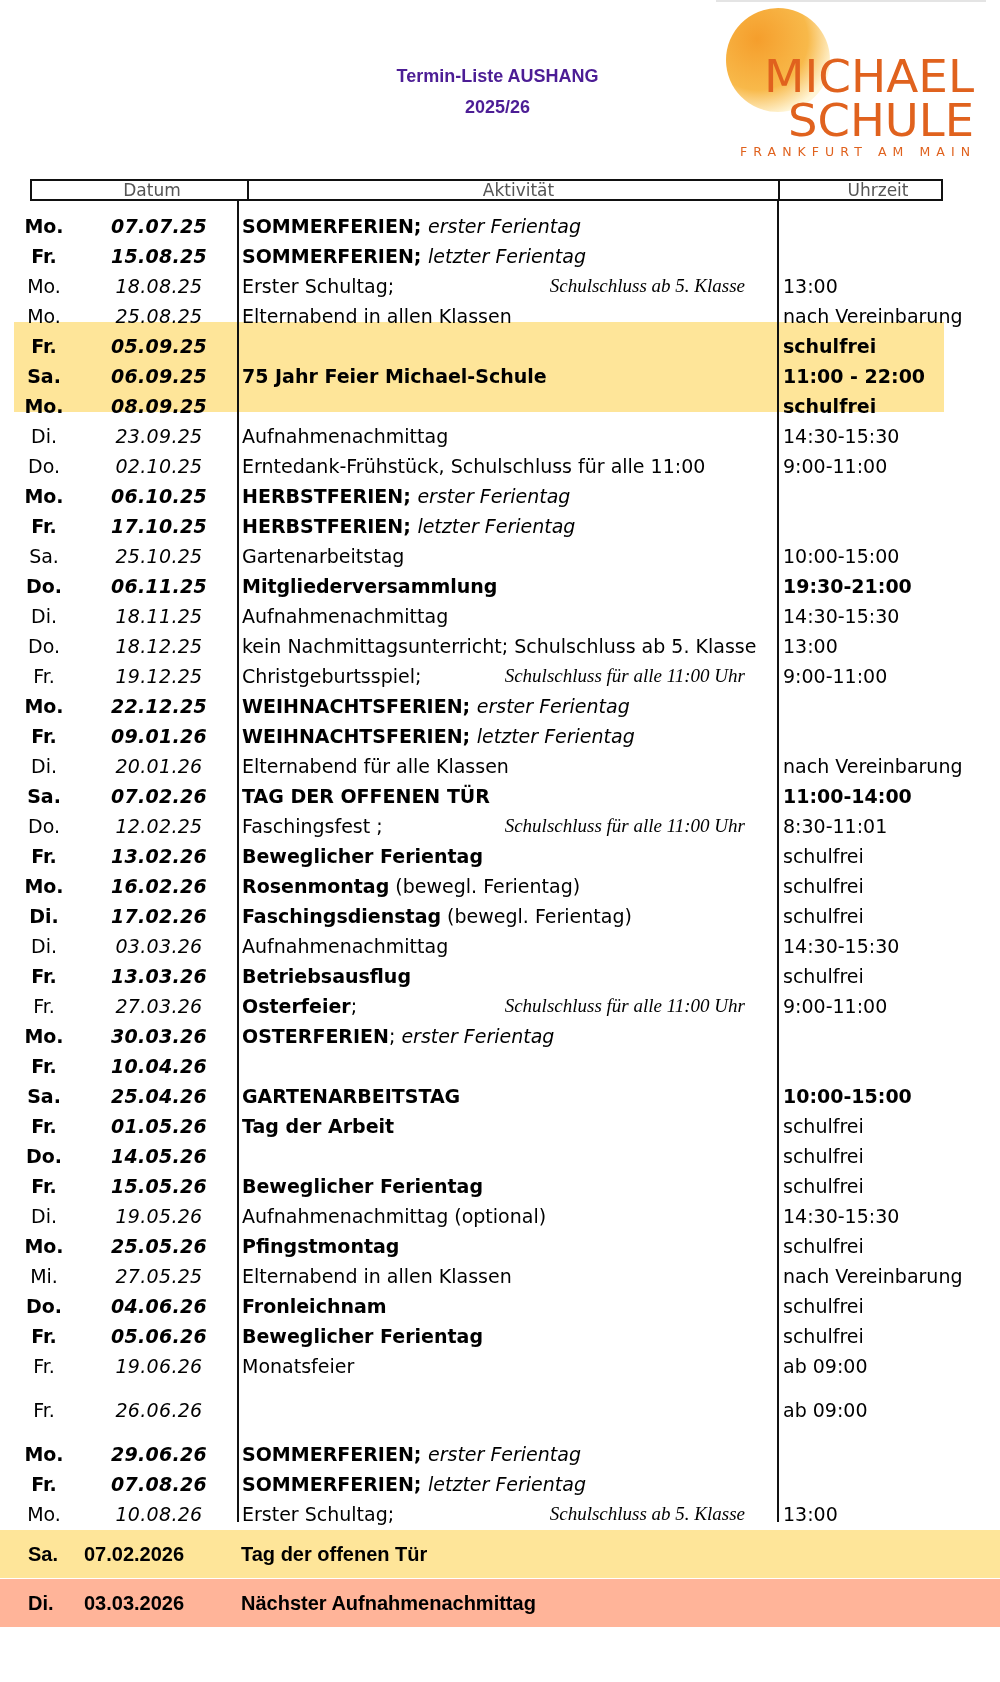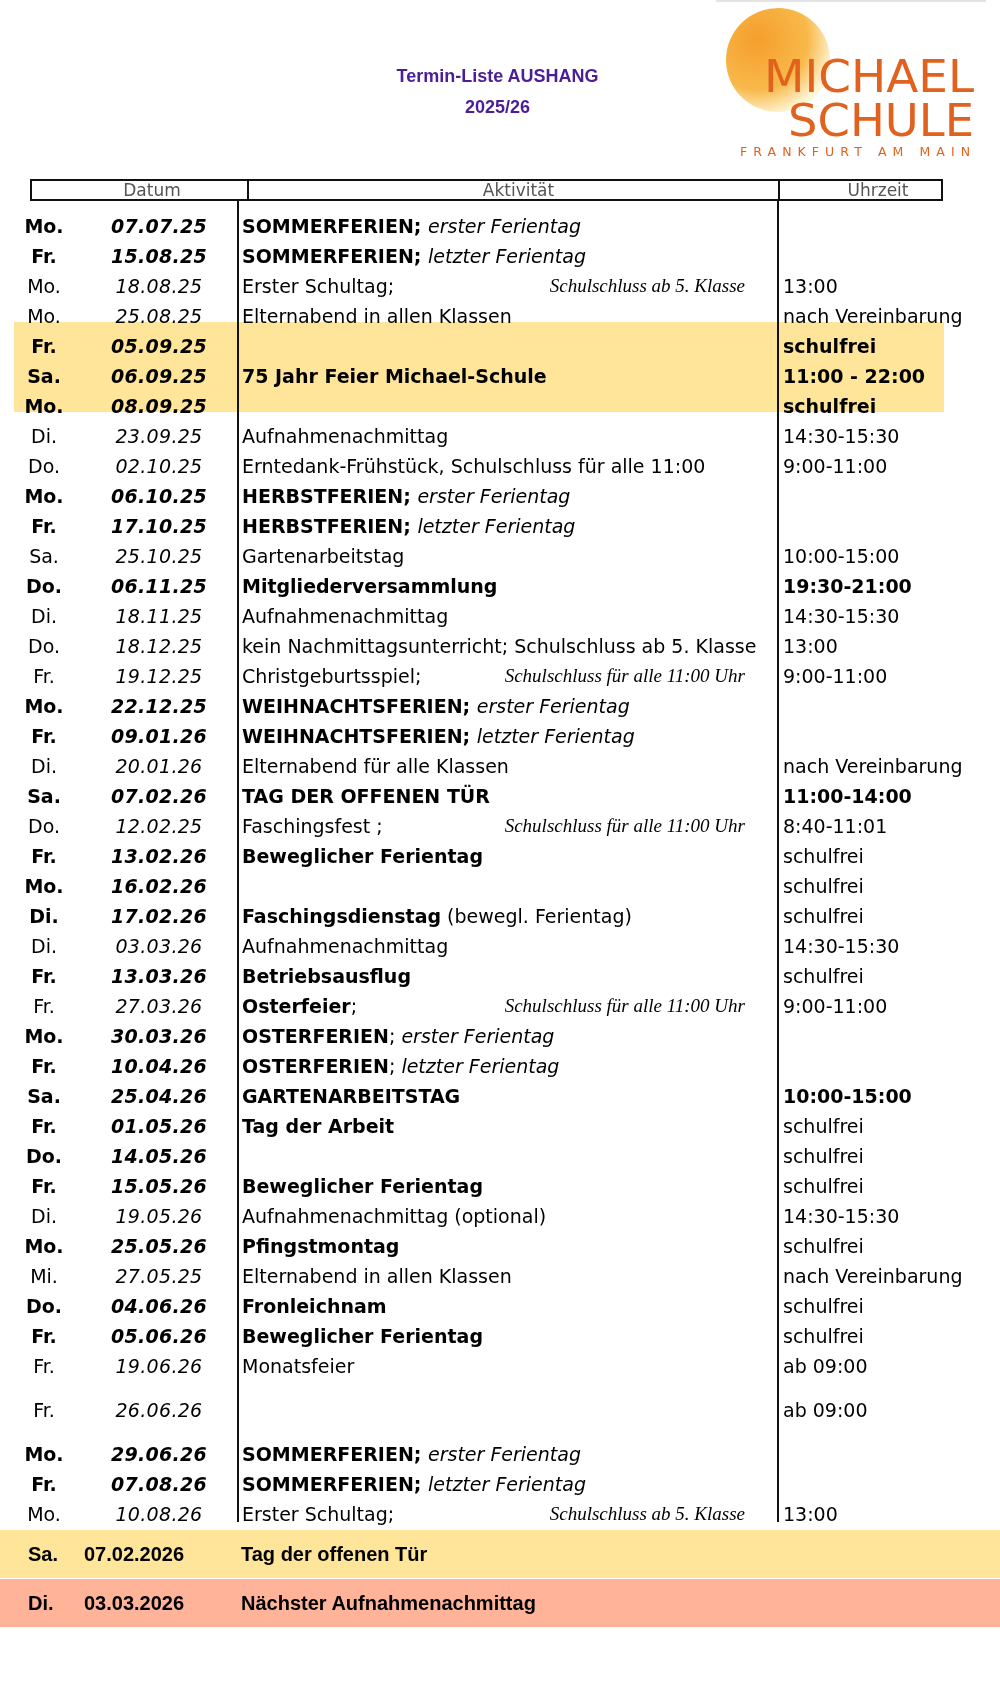--- a/index.html
+++ b/index.html
@@ -187,31 +187,32 @@
     <div class="row">
       <span class="day b">Sa.</span>
       <span class="date b">07.02.26</span>
       <span class="act"><span class="b">TAG DER OFFENEN TÜR</span></span>
       <span class="time b">11:00-14:00</span>
     </div>
     <div class="row">
       <span class="day">Do.</span>
       <span class="date">12.02.25</span>
       <span class="act"><span class="n">Faschingsfest ;</span><span class="r">Schulschluss für alle 11:00 Uhr</span></span>
-      <span class="time">8:40-11:01</span>
+      <span class="time">8:30-11:01</span>
     </div>
     <div class="row">
       <span class="day b">Fr.</span>
       <span class="date b">13.02.26</span>
       <span class="act"><span class="b">Beweglicher Ferientag</span></span>
       <span class="time">schulfrei</span>
     </div>
     <div class="row">
       <span class="day b">Mo.</span>
       <span class="date b">16.02.26</span>
+      <span class="act"><span class="b">Rosenmontag</span><span class="n"> (bewegl. Ferientag)</span></span>
       <span class="time">schulfrei</span>
     </div>
     <div class="row">
       <span class="day b">Di.</span>
       <span class="date b">17.02.26</span>
       <span class="act"><span class="b">Faschingsdienstag</span><span class="n"> (bewegl. Ferientag)</span></span>
       <span class="time">schulfrei</span>
     </div>
     <div class="row">
       <span class="day">Di.</span>
@@ -233,21 +234,20 @@
     </div>
     <div class="row">
       <span class="day b">Mo.</span>
       <span class="date b">30.03.26</span>
       <span class="act"><span class="b">OSTERFERIEN</span><span class="n">; </span><span class="i">erster Ferientag</span></span>
       <span class="time"></span>
     </div>
     <div class="row">
       <span class="day b">Fr.</span>
       <span class="date b">10.04.26</span>
-      <span class="act"><span class="b">OSTERFERIEN</span><span class="n">; </span><span class="i">letzter Ferientag</span></span>
       <span class="time"></span>
     </div>
     <div class="row">
       <span class="day b">Sa.</span>
       <span class="date b">25.04.26</span>
       <span class="act"><span class="b">GARTENARBEITSTAG</span></span>
       <span class="time b">10:00-15:00</span>
     </div>
     <div class="row">
       <span class="day b">Fr.</span>

